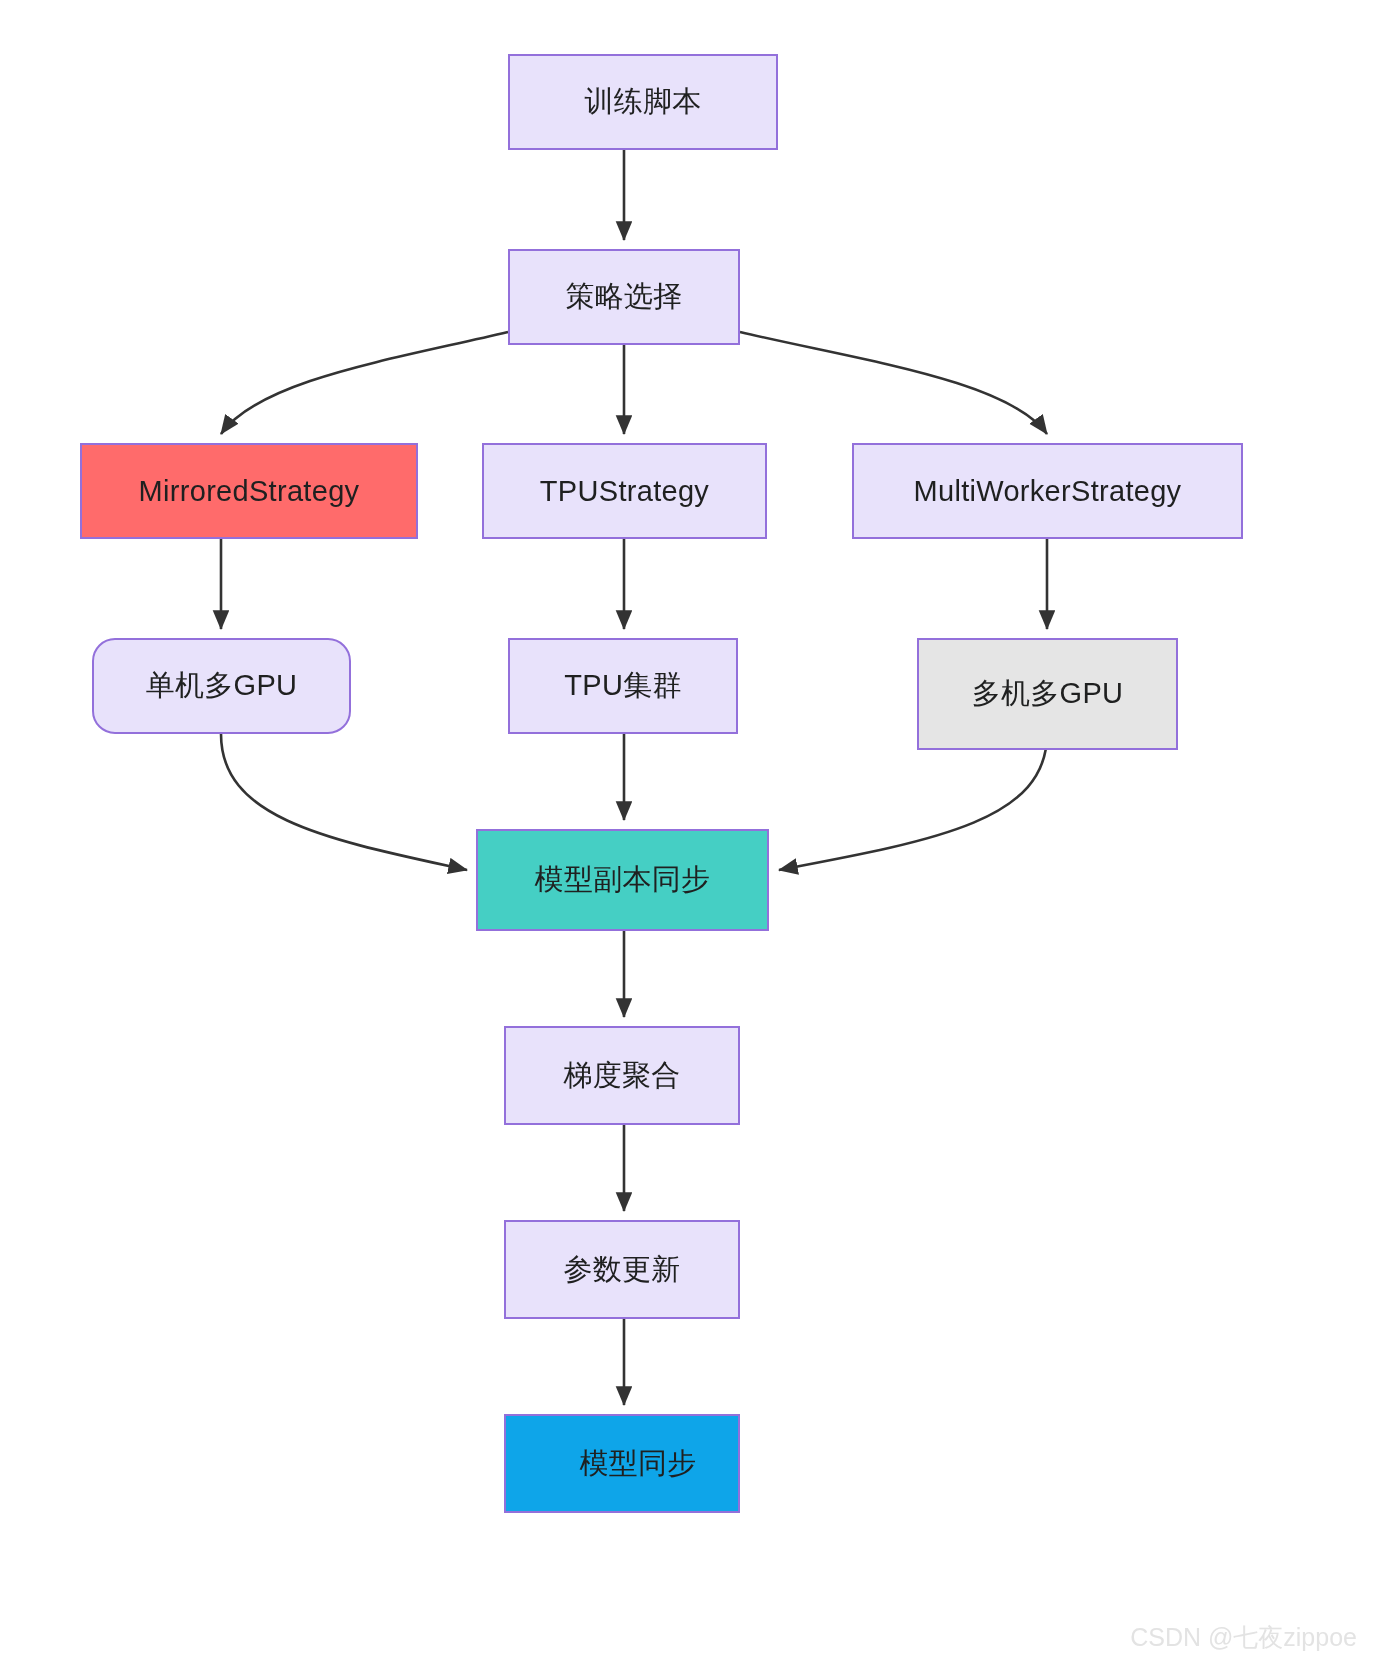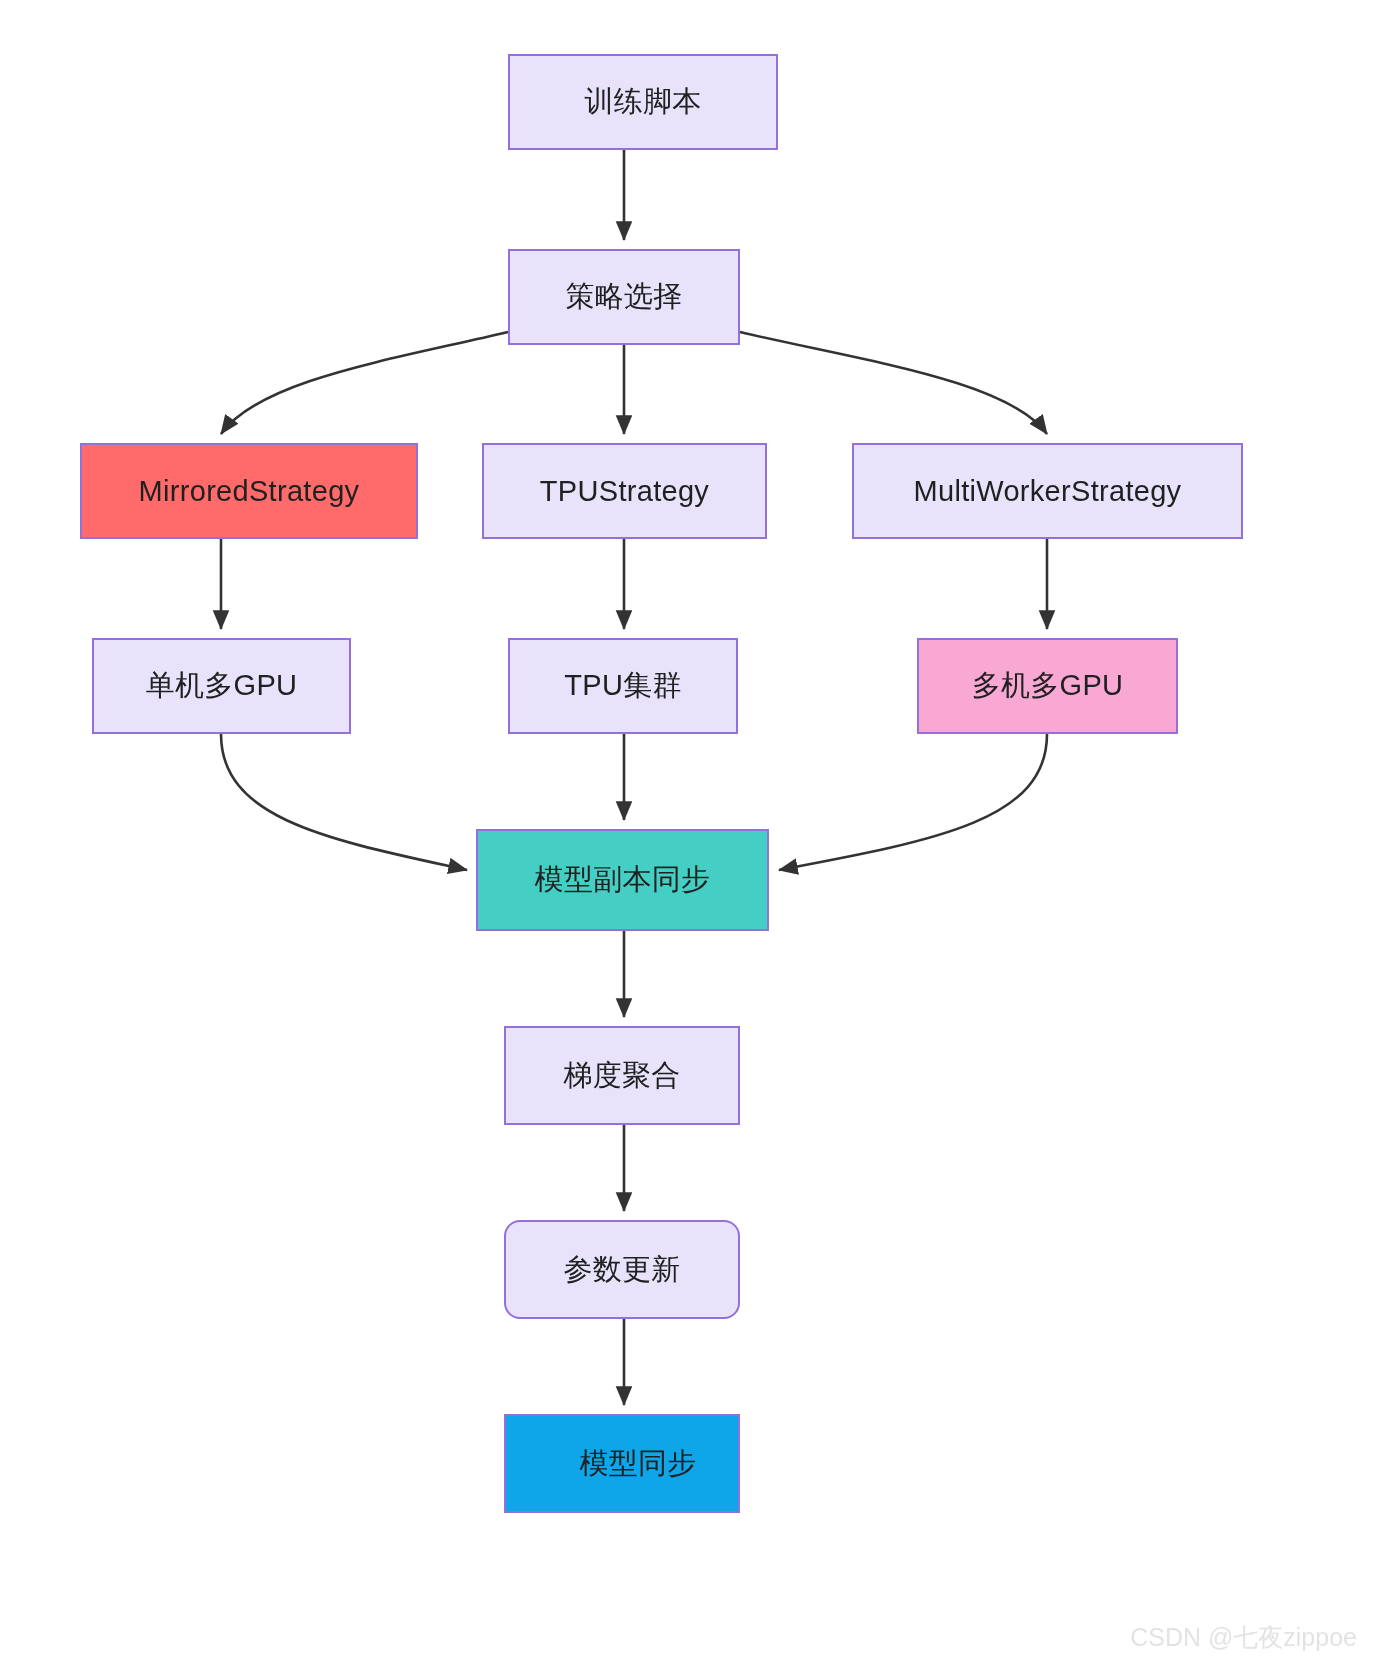--- a/index.html
+++ b/index.html
@@ -84,24 +84,24 @@
         <path d="M 624,1319 L 624,1405" stroke="#333333" marker-end="url(#arrowhead)"></path>
       </g>
   </svg>
 
   <div id="node-layer">
       <div class="node" style="left: 508px; top: 54px; width: 270px; height: 96px; background: rgb(232, 226, 251); border-color: rgb(147, 112, 219);">训练脚本</div>
       <div class="node" style="left: 508px; top: 249px; width: 232px; height: 96px; background: rgb(232, 226, 251); border-color: rgb(147, 112, 219);">策略选择</div>
       <div class="node fill-red" style="left: 52px; top: 443px; width: 338px; height: 96px; background: rgb(255, 107, 107); border-color: rgb(147, 112, 219); margin-left: 28px;">MirroredStrategy</div>
       <div class="node" style="left: 482px; top: 443px; width: 285px; height: 96px; background: rgb(232, 226, 251); border-color: rgb(147, 112, 219);">TPUStrategy</div>
       <div class="node" style="left: 852px; top: 443px; width: 391px; height: 96px; background: rgb(232, 226, 251); border-color: rgb(147, 112, 219);">MultiWorkerStrategy</div>
-      <div class="node" style="left: 92px; top: 638px; width: 259px; height: 96px; background: rgb(232, 226, 251); border-color: rgb(147, 112, 219);">单机多GPU</div>
+      <div class="node" style="left: 92px; top: 638px; width: 259px; height: 96px; background: rgb(232, 226, 251); border-color: rgb(147, 112, 219); border-radius: 23px;">单机多GPU</div>
       <div class="node" style="left: 508px; top: 638px; width: 230px; height: 96px; background: rgb(232, 226, 251); border-color: rgb(147, 112, 219);">TPU集群</div>
-      <div class="node" style="left: 917px; top: 638px; width: 261px; height: 96px; background: #f9a8d4; border-color: rgb(147, 112, 219);">多机多GPU</div>
+      <div class="node" style="left: 917px; top: 638px; width: 261px; height: 112px; background: #e5e5e5; border-color: rgb(147, 112, 219);">多机多GPU</div>
       <div class="node fill-teal" style="left: 476px; top: 829px; width: 293px; height: 102px; background: rgb(69, 207, 196); border-color: rgb(147, 112, 219); text-align: right;">模型副本同步</div>
       <div class="node" style="left: 504px; top: 1026px; width: 236px; height: 99px; background: rgb(232, 226, 251); border-color: rgb(147, 112, 219);">梯度聚合</div>
-      <div class="node" style="left: 504px; top: 1220px; width: 236px; height: 99px; background: rgb(232, 226, 251); border-color: rgb(147, 112, 219); border-radius: 16px;">参数更新</div>
+      <div class="node" style="left: 504px; top: 1220px; width: 236px; height: 99px; background: rgb(232, 226, 251); border-color: rgb(147, 112, 219);">参数更新</div>
       <div class="node" style="left: 504px; top: 1414px; width: 236px; height: 99px; background: #0ea5e9; border-color: rgb(147, 112, 219); padding-left: 32px;">模型同步</div>
     </div>
 
   <div class="watermark">CSDN @七夜zippoe</div>
 
 </div>
 
 </body></html>

